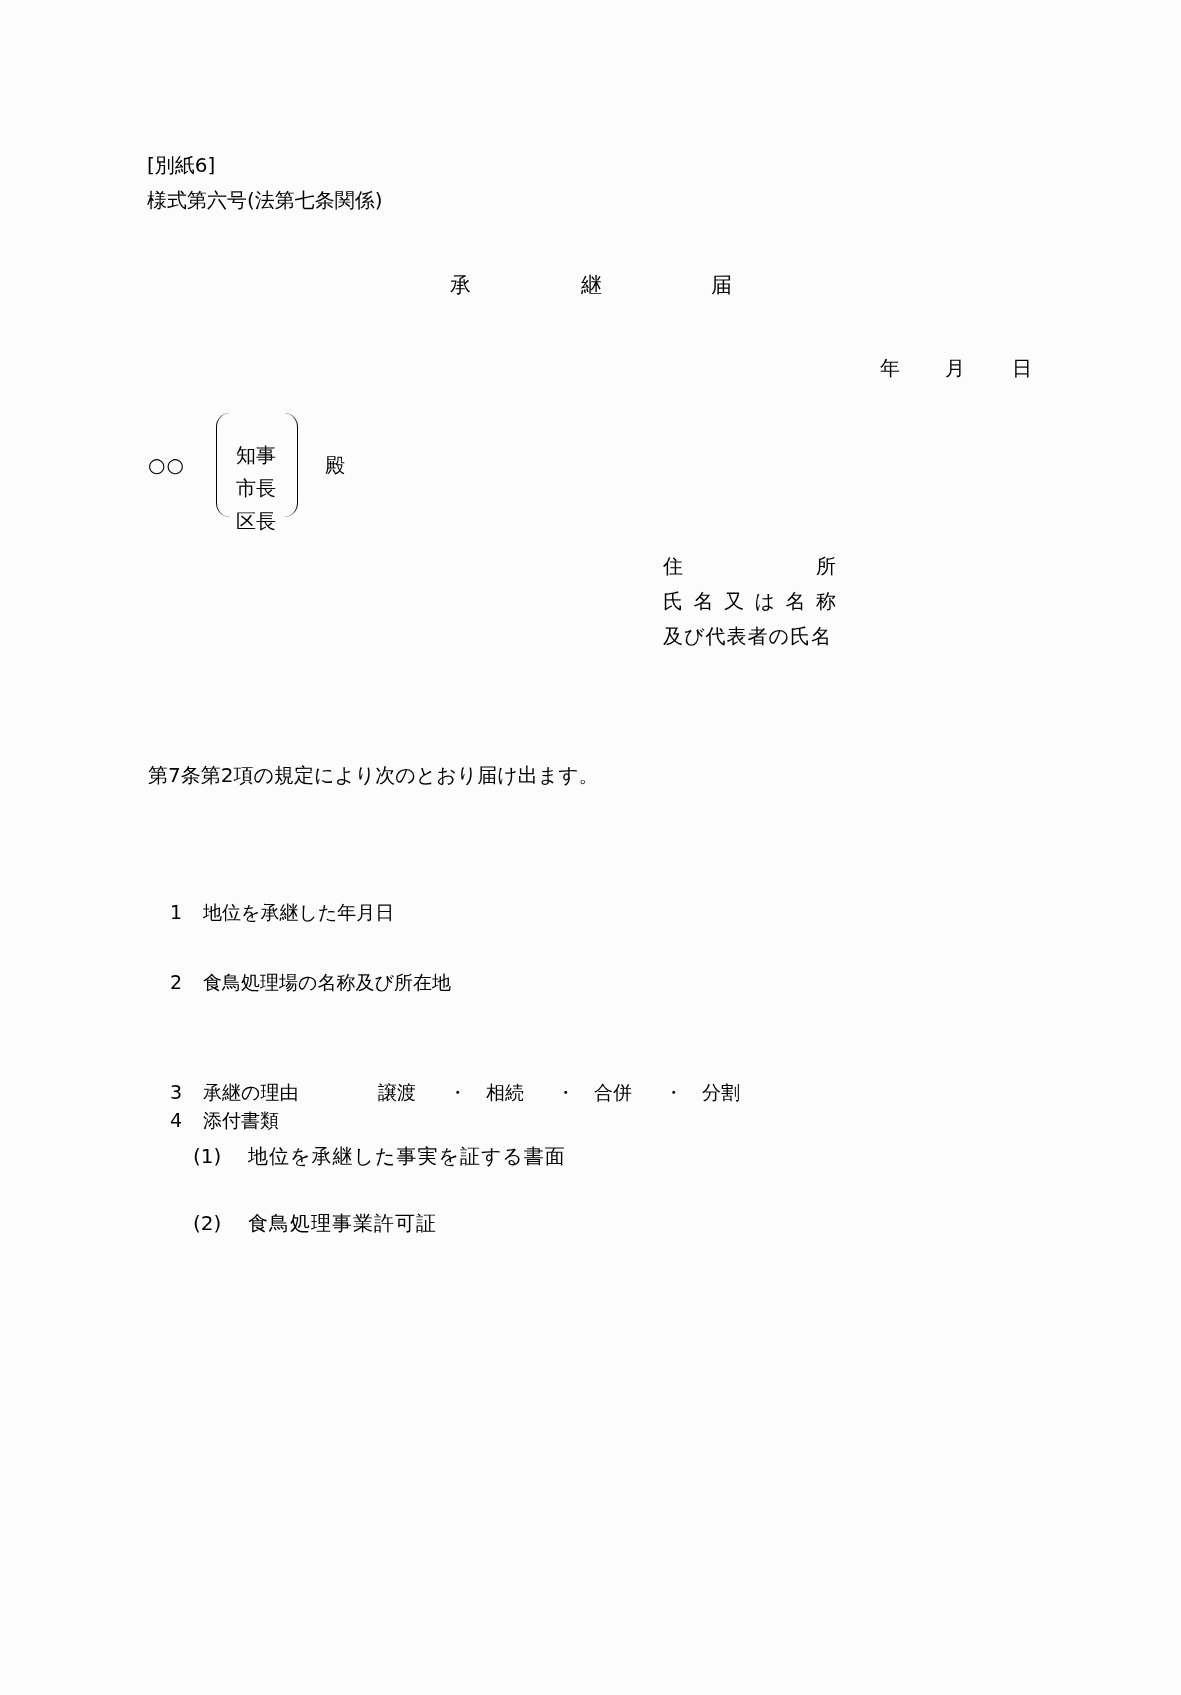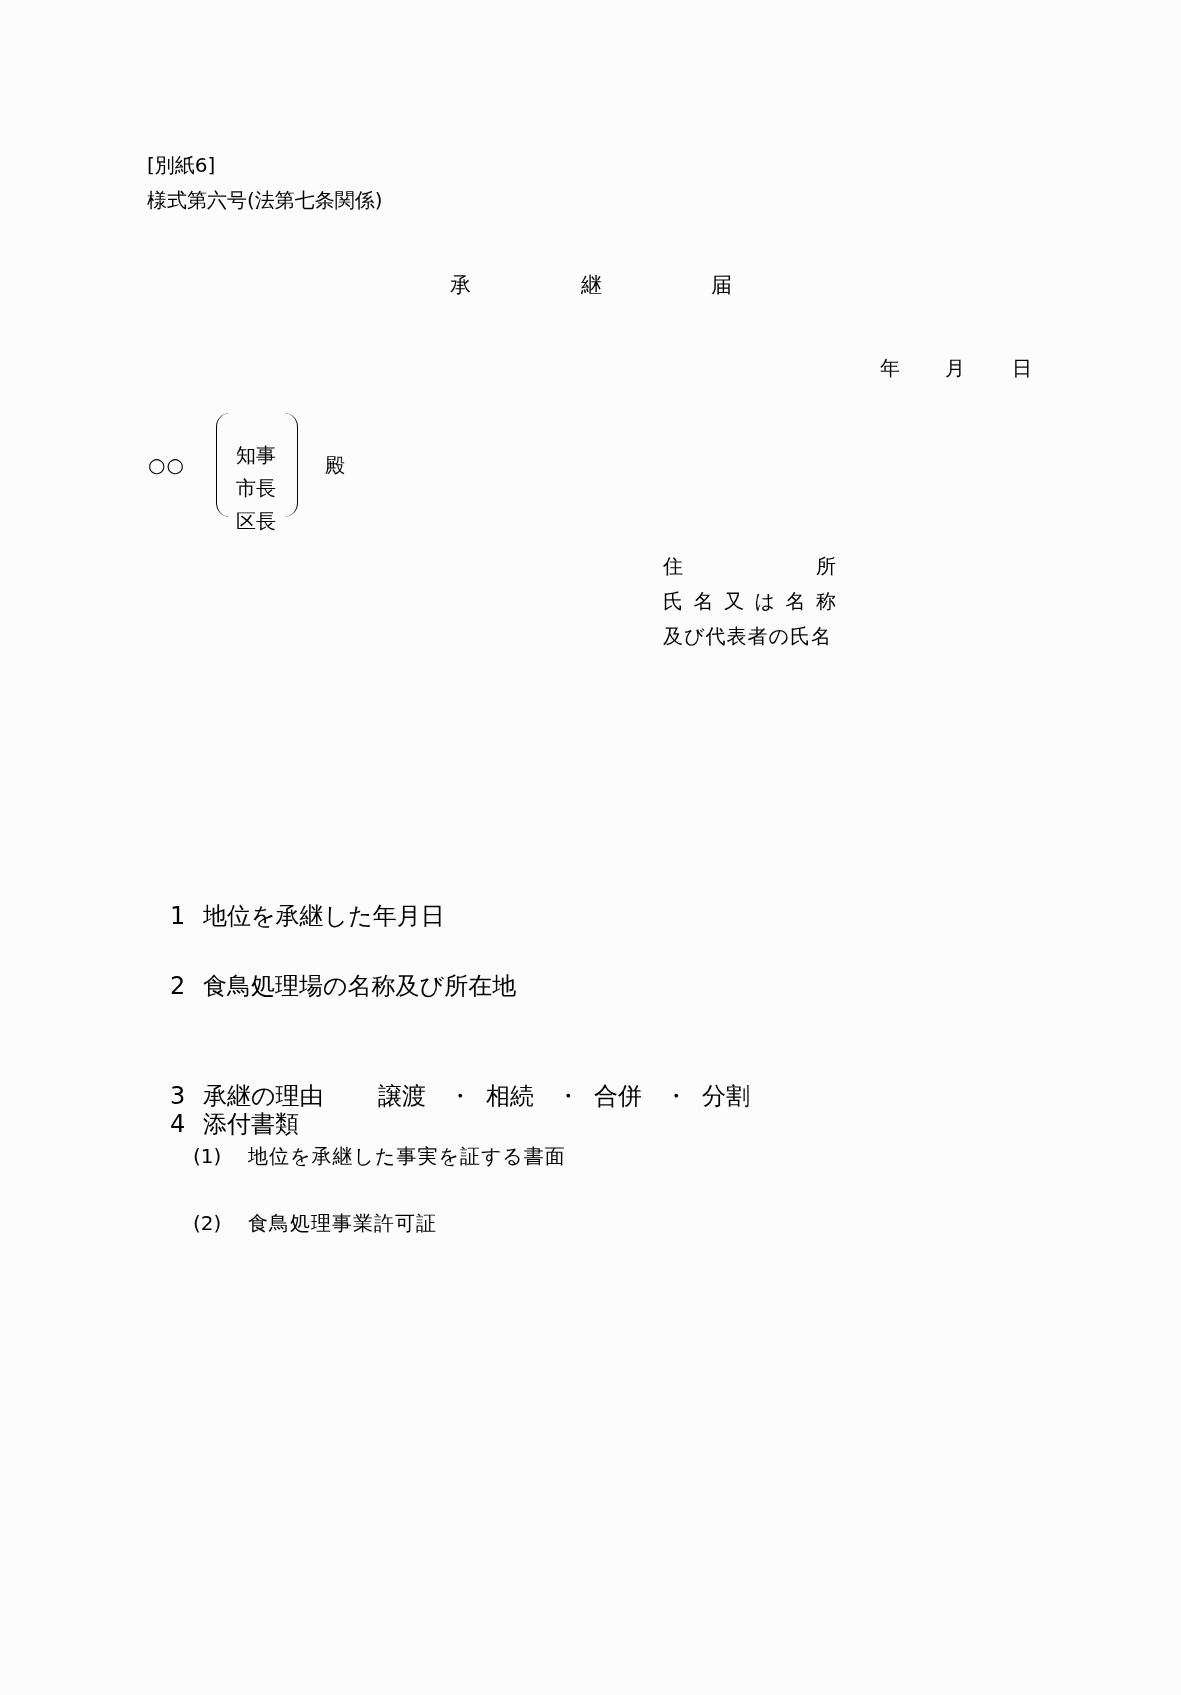--- a/index.html
+++ b/index.html
@@ -16,21 +16,21 @@
       border-left: 1.5px solid #000; border-right: 1.5px solid #000;
       border-radius: 14px;
     }
     .bracket-mask {
       position: absolute; left: 234px; width: 44px; height: 4px; background: #fcfcfc;
     }
     .addr-lines div { height: 33px; }
     .applicant-row { position: absolute; left: 663px; width: 173px; height: 22px; }
     .spread { display: flex; justify-content: space-between; width: 100%; }
     .para { position: absolute; left: 148px; width: 890px; font-size: 20px; line-height: 34px; }
-    .item { position: absolute; left: 170px; font-size: 24px; white-space: nowrap; }
+    .item { position: absolute; left: 170px; font-size: 19px; white-space: nowrap; }
     .item .num { display: inline-block; width: 33px; }
     .sub { position: absolute; left: 193px; font-size: 20px; white-space: nowrap; }
     .sub .num { display: inline-block; width: 55px; }
     .reasons span { display: inline-block; }
   </style>
 </head>
 <body>
 
 <div class="abs" style="left:147px; top:155px;">[別紙6]</div>
 <div class="abs" style="left:147px; top:190px;">様式第六号(法第七条関係)</div>
@@ -74,20 +74,21 @@
       <span>又</span>
       <span>は</span>
       <span>名</span>
       <span>称</span>
     </div>
   </div>
   <div class="applicant-row" style="top:623px; letter-spacing:1px;">及び代表者の氏名</div>
 </div>
 
 <div class="para" style="top:758px;">
+  <div>第7条第2項の規定により次のとおり届け出ます。</div>
 </div>
 
 <div class="item" style="top:900px;">
   <span class="num">1</span><span>地位を承継した年月日</span>
 </div>
 <div class="item" style="top:970px;">
   <span class="num">2</span><span>食鳥処理場の名称及び所在地</span>
 </div>
 <div class="item reasons" style="top:1040px;">
   <span class="num">3</span><span style="width:175px;font-family:Liberation Mono, monospace;">承継の理由</span><span style="width:70px;">譲渡</span><span style="width:38px;">・</span><span style="width:70px;margin-top:40px;">相続</span><span style="width:38px;">・</span><span style="width:70px;">合併</span><span style="width:38px;">・</span><span>分割</span>

